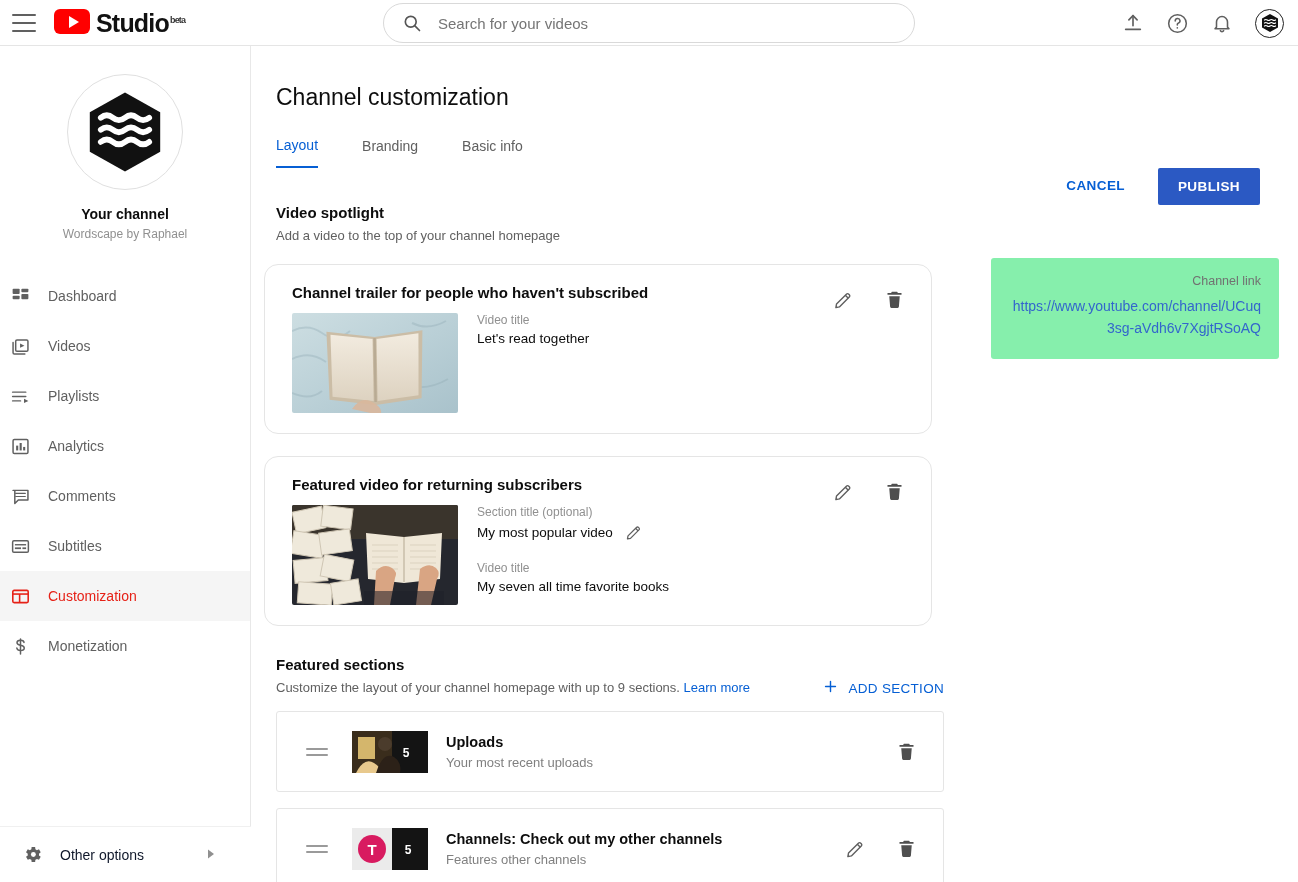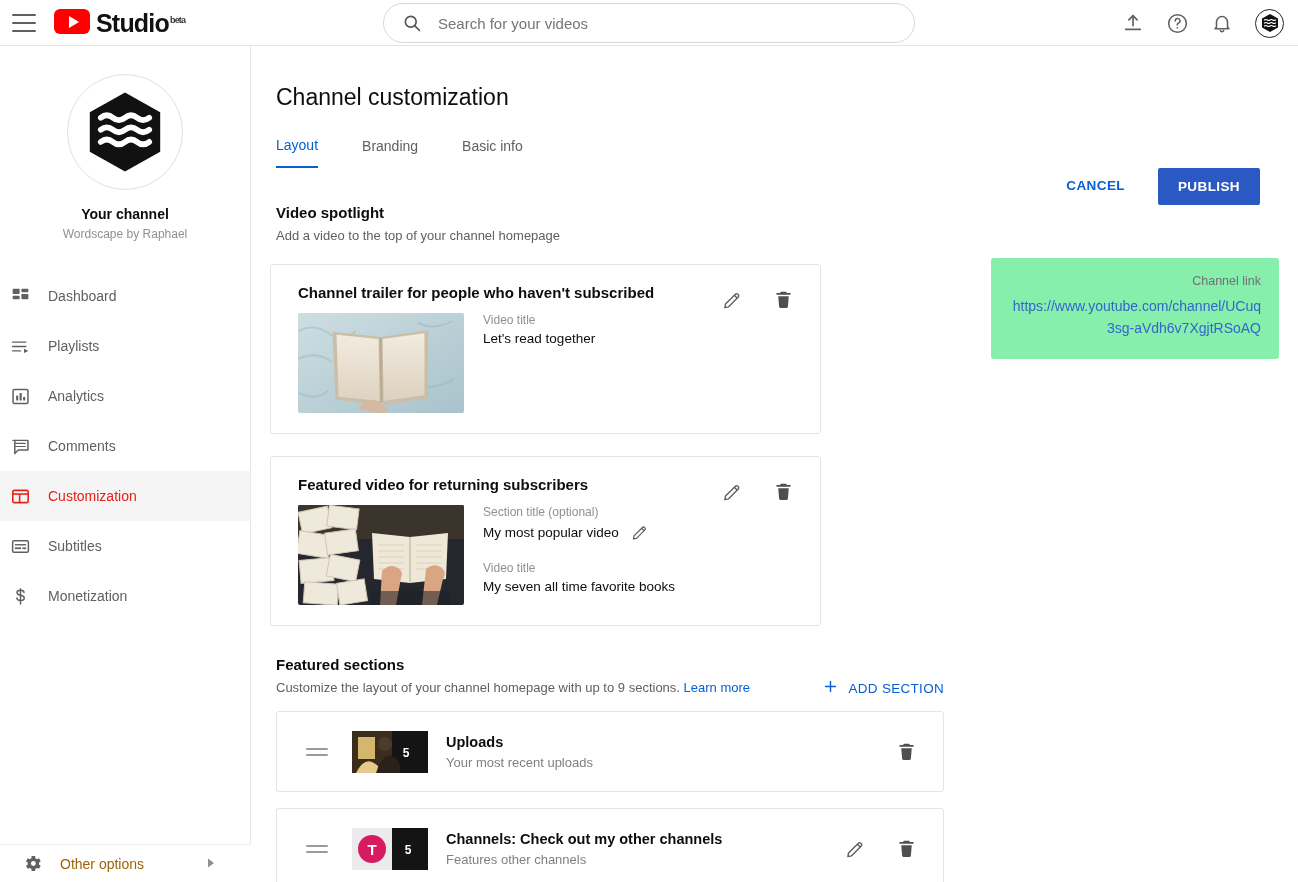--- a/index.html
+++ b/index.html
@@ -82,23 +82,23 @@
   .nav-item {
     height: 50px; display: flex; align-items: center;
     cursor: pointer; color: #606060;
   }
   .nav-item .ico { width: 40px; display: flex; align-items: center; justify-content: center; }
   .nav-item .lbl { font-size: 14px; margin-left: 8px; }
   .nav-item.active { background: #f5f5f5; color: #e62117; }
   .nav-item.active .lbl { color: #e62117; }
 
   .other-options {
-    position: absolute; bottom: 0; left: 0; width: 251px; height: 38px;
+    position: absolute; bottom: 0; left: 0; width: 251px; height: 56px;
     display: flex; align-items: center; padding-left: 12px; cursor: pointer;
-    color: #a16207; border-top: 1px solid #f0f0f0; background:#fff;
+    color: #0f172a; border-top: 1px solid #f0f0f0; background:#fff;
   }
   .other-options .ico { width: 40px; display:flex; align-items:center; justify-content:center; }
   .other-options .lbl { font-size: 14px; margin-left: 8px; }
   .other-arrow { position:absolute; right: 34px; }
 
   
   .main { position: absolute; top: 46px; left: 251px; width: 1047px; height: 836px;
           background:#fff; overflow: hidden; }
   .page-title { font-size: 23px; color: #0d0d0d; margin: 38px 0 0 25px; font-weight: normal; }
 
@@ -116,22 +116,22 @@
     background: #2b59c3; color: #fff; border: none; font-size: 13.5px; font-weight: bold;
     letter-spacing: .4px; padding: 11px 20px; border-radius: 2px; cursor: pointer;
     font-family: "Liberation Sans", sans-serif;
   }
 
   .sec-head { margin-left: 25px; margin-top: 36px; }
   .sec-title { font-size: 15px; font-weight: bold; color: #0d0d0d; }
   .sec-desc { font-size: 13px; color: #606060; margin-top: 7px; }
 
   .card {
-    margin-left: 19px; width: 551px;
-    border: 1px solid #e5e5e5; border-radius: 3px; background:#fff;
+    margin-left: 13px; width: 668px;
+    border: 1px solid #e5e5e5; border-radius: 14px; background:#fff;
     position: relative;
   }
   .card-title { font-size: 15px; font-weight: bold; color: #0d0d0d; padding: 19px 0 0 27px; }
   .card-body { display: flex; padding: 12px 0 20px 27px; }
   .thumb { width: 166px; height: 100px; border-radius: 2px; overflow: hidden; flex: none; }
   .meta { margin-left: 19px; }
   .meta-label { font-size: 12px; color: #909090; }
   .meta-val { font-size: 13.5px; color: #0d0d0d; margin-top: 4px; display:flex; align-items:center; gap:12px;}
   .meta-group + .meta-group { margin-top: 20px; }
 
@@ -251,20 +251,30 @@
         <svg width="21" height="21" viewBox="0 0 24 24" fill="#606060">
           <rect x="3" y="3" width="8" height="6" rx="1"></rect>
             <rect x="13" y="3" width="8" height="4" rx="1"></rect>
           <rect x="3" y="11" width="8" height="4" rx="1"></rect>
             <rect x="13" y="9" width="8" height="6" rx="1"></rect>
         </svg>
       </span>
       <span class="lbl">Dashboard</span>
     </div>
 
+    <div class="nav-item">
+      <span class="ico">
+        <svg width="21" height="21" viewBox="0 0 24 24" fill="none" stroke="#606060" stroke-width="1.7">
+          <rect x="6.5" y="4.5" width="14" height="13" rx="1.5"></rect>
+          <path d="M3.5 7.5 v11.5 a1.5 1.5 0 0 0 1.5 1.5 h12" stroke-linecap="round"></path>
+          <polygon points="11.5,8.5 16.5,11 11.5,13.5" fill="#606060" stroke="none"></polygon>
+        </svg>
+      </span>
+      <span class="lbl">Videos</span>
+    </div>
 
     <div class="nav-item">
       <span class="ico">
         <svg width="21" height="21" viewBox="0 0 24 24" fill="none" stroke="#606060" stroke-width="1.7" stroke-linecap="round">
           <path d="M3 7h15"></path>
             <path d="M3 12h15"></path>
             <path d="M3 17h9"></path>
           <polygon points="16,14.5 21,17 16,19.5" fill="#606060" stroke="none"></polygon>
         </svg>
       </span>
@@ -286,41 +296,41 @@
     <div class="nav-item">
       <span class="ico">
         <svg width="21" height="21" viewBox="0 0 24 24" fill="none" stroke="#606060" stroke-width="1.7">
           <path d="M3.5 5h17v11h-11l-4 4V5Z" stroke-linejoin="round"></path>
           <path d="M6.5 8.5h11M6.5 12h11" stroke-width="1.3" stroke-linecap="round"></path>
         </svg>
       </span>
       <span class="lbl">Comments</span>
     </div>
 
-    <div class="nav-item active">
-      <span class="ico">
-        <svg width="21" height="21" viewBox="0 0 24 24" fill="none" stroke="#e62117" stroke-width="1.8">
-          <rect x="3.2" y="5" width="17.6" height="14" rx="1.5"></rect>
-          <path d="M3.2 9.2h17.6"></path>
-            <path d="M11 9.2V19"></path>
-        </svg>
-      </span>
-      <span class="lbl">Customization</span>
-    </div>
-
     <div class="nav-item">
       <span class="ico">
         <svg width="21" height="21" viewBox="0 0 24 24" fill="none" stroke="#606060" stroke-width="1.7">
           <rect x="3" y="5.5" width="18" height="13" rx="1.5"></rect>
           <rect x="5.6" y="13" width="7" height="2" fill="#606060" stroke="none"></rect>
           <rect x="14.2" y="13" width="4.2" height="2" fill="#606060" stroke="none"></rect>
           <rect x="5.6" y="9.2" width="12.8" height="1.6" fill="#606060" stroke="none"></rect>
         </svg>
       </span>
       <span class="lbl">Subtitles</span>
+    </div>
+
+    <div class="nav-item active">
+      <span class="ico">
+        <svg width="21" height="21" viewBox="0 0 24 24" fill="none" stroke="#e62117" stroke-width="1.8">
+          <rect x="3.2" y="5" width="17.6" height="14" rx="1.5"></rect>
+          <path d="M3.2 9.2h17.6"></path>
+            <path d="M11 9.2V19"></path>
+        </svg>
+      </span>
+      <span class="lbl">Customization</span>
     </div>
 
     <div class="nav-item">
       <span class="ico">
         <svg width="21" height="21" viewBox="0 0 24 24" fill="none" stroke="#606060" stroke-width="1.7" stroke-linecap="round">
           <path d="M12 3.5v17"></path>
           <path d="M16 7.5c0-1.6-1.8-2.6-4-2.6s-4 1-4 2.8 1.9 2.4 4 2.9 4.3 1.1 4.3 3-2 2.9-4.3 2.9-4.2-1.1-4.2-2.7"></path>
         </svg>
       </span>
       <span class="lbl">Monetization</span>

